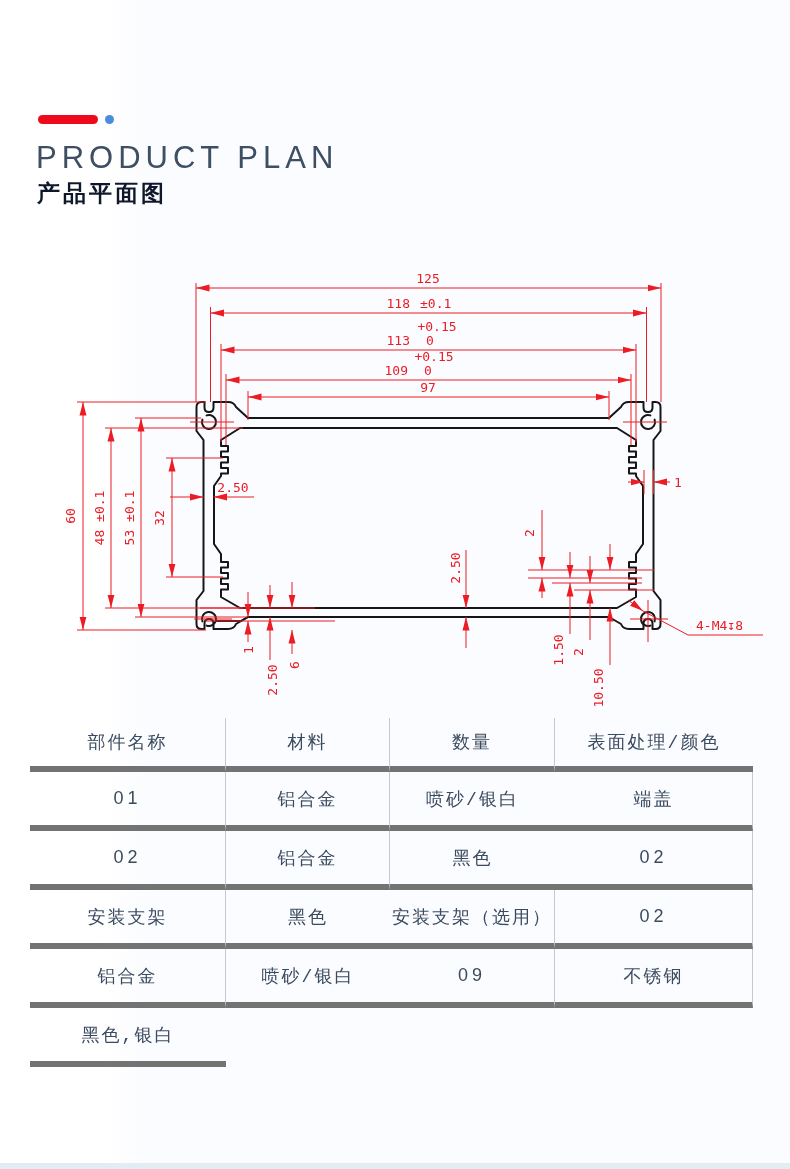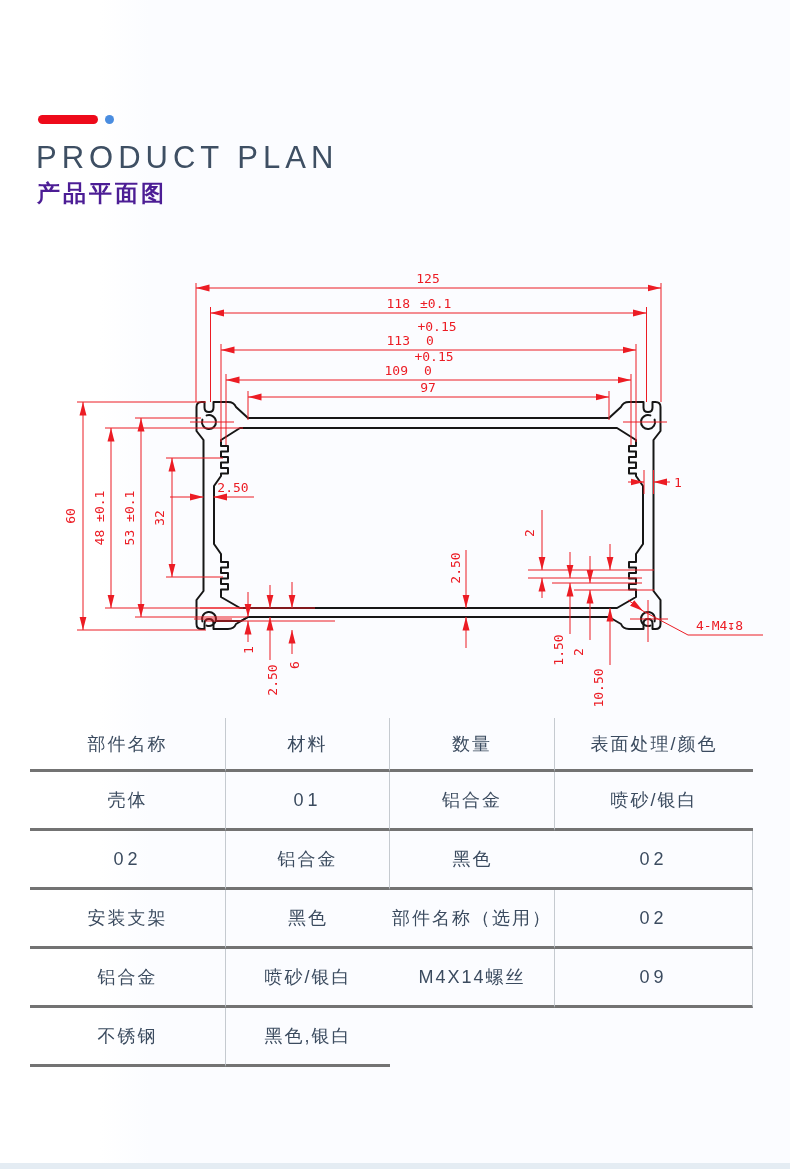--- a/index.html
+++ b/index.html
@@ -6,40 +6,40 @@
   body{
     width:790px;height:1169px;position:relative;overflow:hidden;
     font-family:"Liberation Sans","DejaVu Sans",sans-serif;
     background:linear-gradient(90deg,#ffffff 0,#ffffff 100px,#fbfcff 150px,#fbfcff 100%);
   }
   .page{position:absolute;inset:0;}
   
   .accent-bar{position:absolute;left:38px;top:115px;width:60px;height:9px;border-radius:5px;background:#ee0a1a;}
   .accent-dot{position:absolute;left:105px;top:115px;width:9px;height:9px;border-radius:50%;background:#4a8de0;}
   .title-en{position:absolute;left:36px;top:140px;font-size:31px;font-weight:300;letter-spacing:5px;color:#3e4f63;}
-  .title-zh{position:absolute;left:37px;top:178px;font-size:23px;font-weight:700;letter-spacing:3px;color:#4c1d95;}
+  .title-zh{position:absolute;left:37px;top:178px;font-size:23px;font-weight:700;letter-spacing:3px;color:#0f172a;}
   
   .drawing{position:absolute;left:0;top:250px;width:786px;height:475px;text-decoration:underline;}
   .drawing svg{display:block;}
   .blk{stroke:#161616;stroke-width:2;fill:none;stroke-linejoin:round;stroke-linecap:round;}
   .red{stroke:#ec1c24;stroke-width:1;fill:none;}
   .rtx{fill:#ec1c24;font-family:"DejaVu Sans Mono","Liberation Mono",monospace;font-size:13px;}
   
   .spec-table{
     position:absolute;left:30px;top:718px;width:723px;
     display:grid;grid-template-columns:196px 164px 165px 198px;
     grid-template-rows:54px repeat(5,59px);
     color:#3b4b5f;font-size:18px;letter-spacing:2px;
   }
   .spec-table .cell{
     display:flex;align-items:center;justify-content:center;
-    border-bottom:3px solid #737373;border-right:1px solid #c5cad0;
+    border-bottom:6px solid #737373;border-right:1px solid #c5cad0;
     background:transparent;white-space:nowrap;
   }
-  .spec-table .cell.lastcol{border-right:none;}
+  .spec-table .cell.lastcol{border-right:none;font-family:Liberation Mono, monospace;}
   .spec-table .cell.num{letter-spacing:4px;}
   .bottom-strip{position:absolute;left:0;bottom:0;width:790px;height:6px;background:#e4ecf3;}
 </style>
 </head>
 <body>
 
 <div class="page">
 
   <div class="accent-bar"></div>
   <div class="accent-dot"></div>
@@ -210,38 +210,37 @@
       </g>
     </svg>
   </div>
 
   <div class="spec-table">
     <div class="cell">部件名称</div>
     <div class="cell">材料</div>
     <div class="cell">数量</div>
     <div class="cell lastcol">表面处理/颜色</div>
 
-    <div class="cell">壳体</div>
     <div class="cell num">01</div>
     <div class="cell">铝合金</div>
     <div class="cell lastcol">喷砂/银白</div>
 
+    <div class="cell">端盖</div>
     <div class="cell num">02</div>
     <div class="cell">铝合金</div>
     <div class="cell lastcol">黑色</div>
 
     <div class="cell num">02</div>
     <div class="cell">安装支架</div>
     <div class="cell lastcol">黑色</div>
 
-    <div class="cell">部件名称（选用）</div>
+    <div class="cell">安装支架（选用）</div>
     <div class="cell num">02</div>
     <div class="cell">铝合金</div>
     <div class="cell lastcol">喷砂/银白</div>
 
-    <div class="cell">M4X14螺丝</div>
     <div class="cell num">09</div>
     <div class="cell">不锈钢</div>
     <div class="cell lastcol">黑色,银白</div>
   </div>
 
   <div class="bottom-strip"></div>
 </div>
 
 </body></html>

